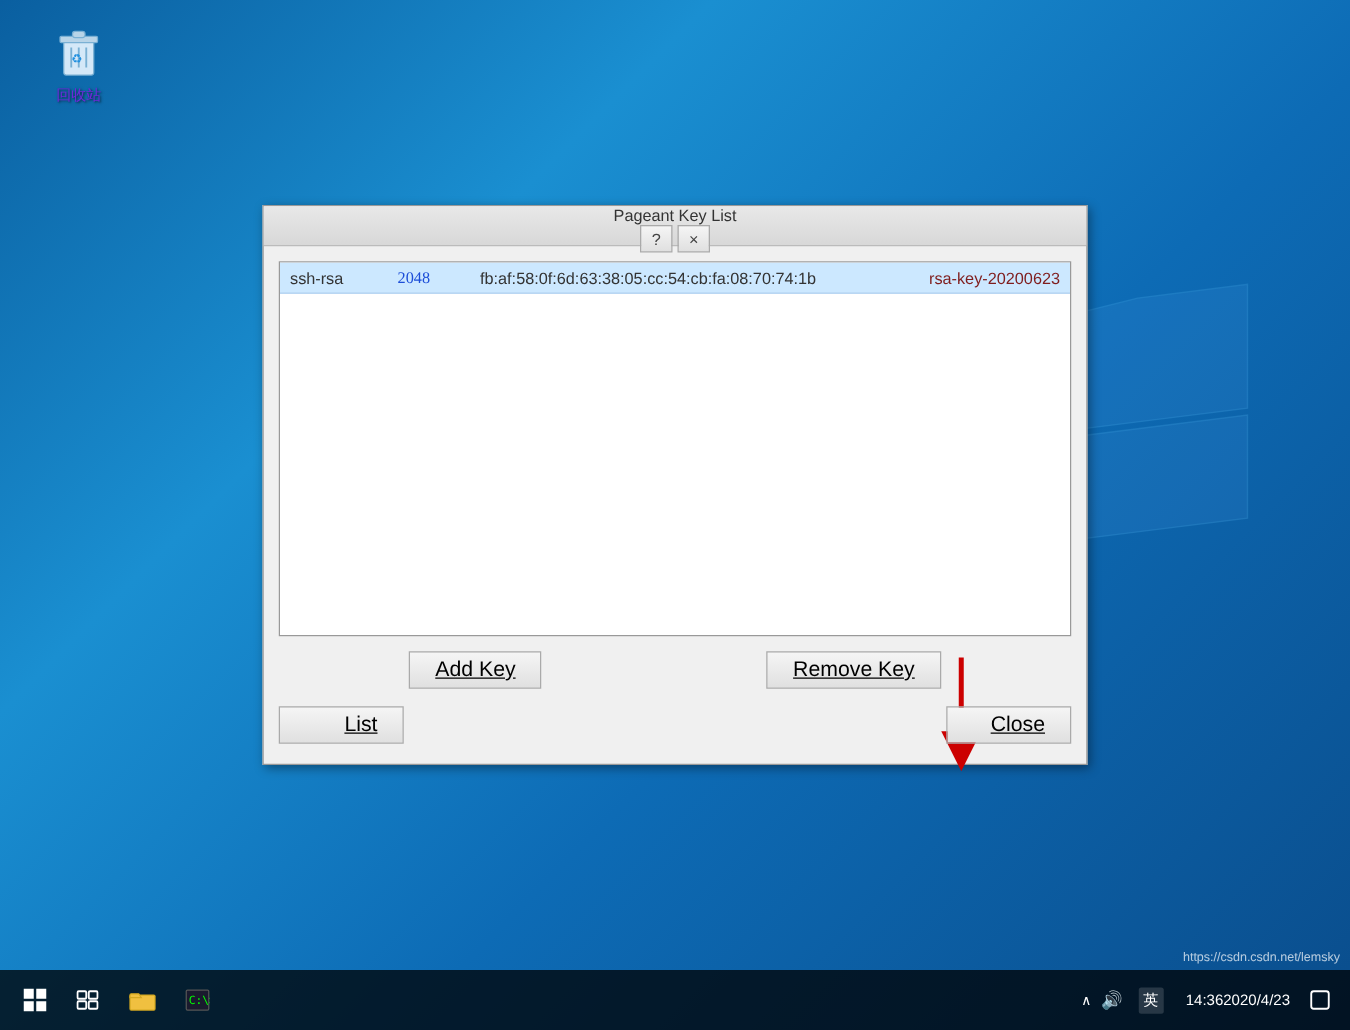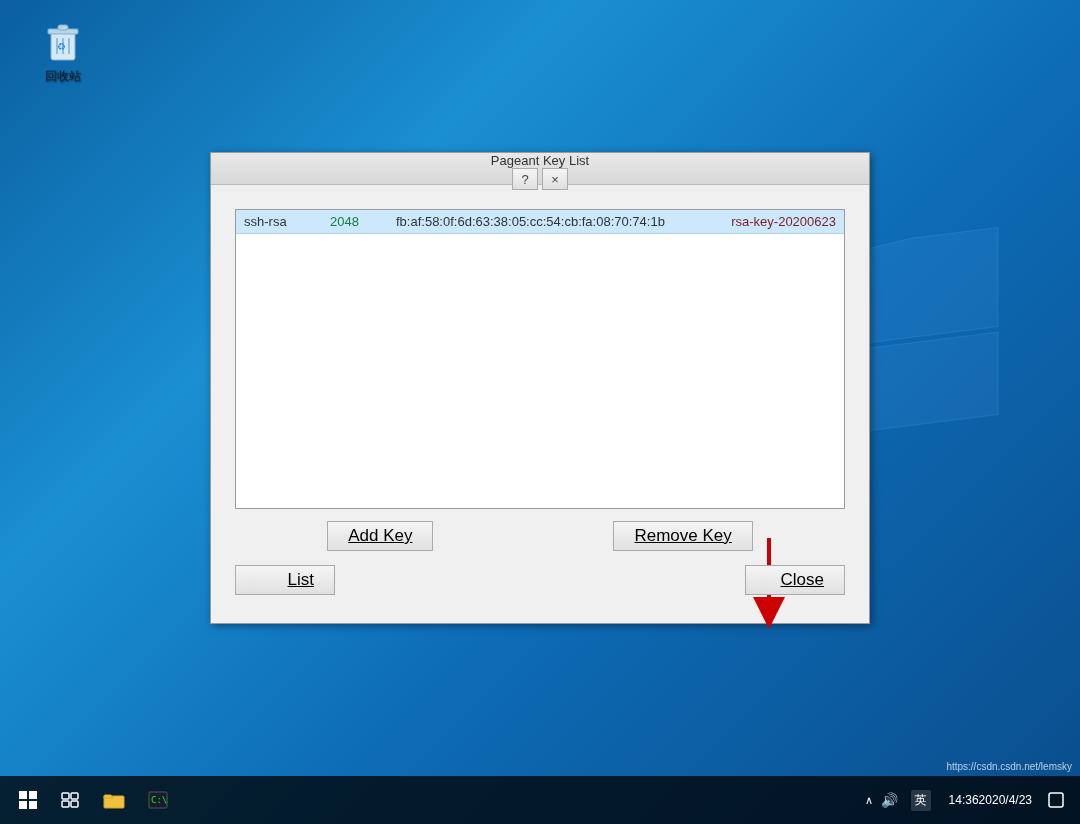--- a/index.html
+++ b/index.html
@@ -47,21 +47,21 @@
       cursor: pointer;
     }
 
     .desktop-icon .icon-img {
       width: 40px;
       height: 44px;
       position: relative;
     }
 
     .desktop-icon .icon-label {
-      color: #0f172a;
+      color: #6d28d9;
       font-size: 12px;
       margin-top: 4px;
       text-align: center;
       text-shadow: 1px 1px 2px rgba(0,0,0,0.7);
     }
 
     
     .taskbar {
       position: absolute;
       bottom: 0;
@@ -176,21 +176,21 @@
       background: linear-gradient(to bottom, #f5f5f5, #e0e0e0);
       cursor: pointer;
       display: flex;
       align-items: center;
       justify-content: center;
       font-size: 13px;
       color: #444;
     }
 
     .dialog-body {
-      padding: 24px;
+      padding: 12px;
     }
 
     
     .key-list {
       background: white;
       border: 1px solid #999;
       height: 300px;
       overflow-y: auto;
       margin-bottom: 8px;
     }
@@ -206,21 +206,22 @@
       border-bottom: 1px solid #b0d0f0;
     }
 
     .key-type {
       width: 70px;
       color: #333;
     }
 
     .key-bits {
       width: 50px;
-      color: #15803d;
+      color: #1d4ed8;
+      font-family: Liberation Serif, serif;
     }
 
     .key-fingerprint {
       flex: 1;
       color: #333;
     }
 
     .key-name {
       color: #7f1d1d;
       white-space: nowrap;

